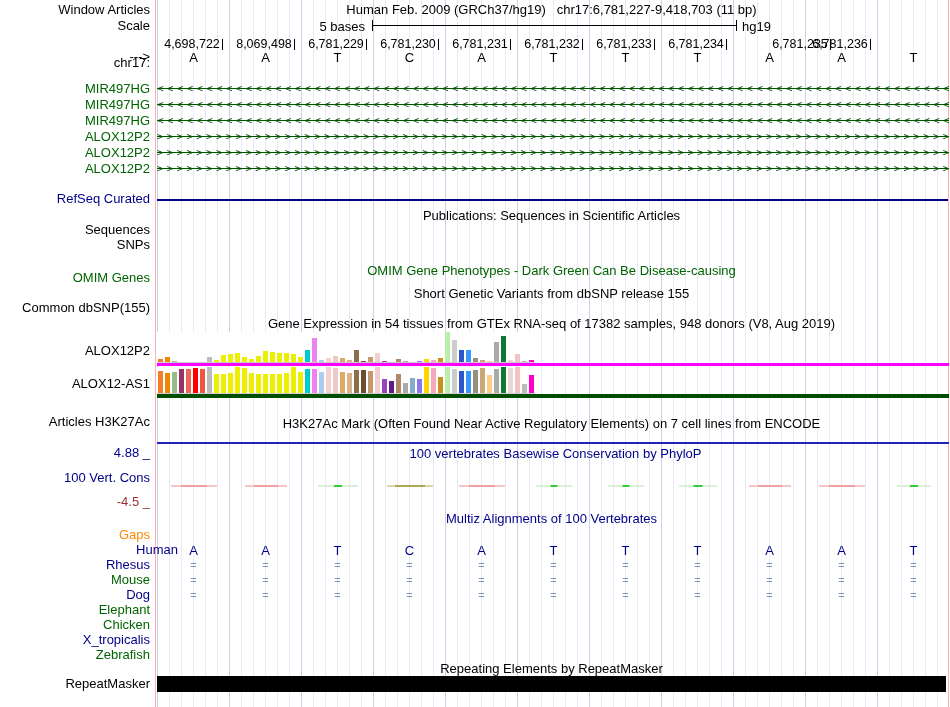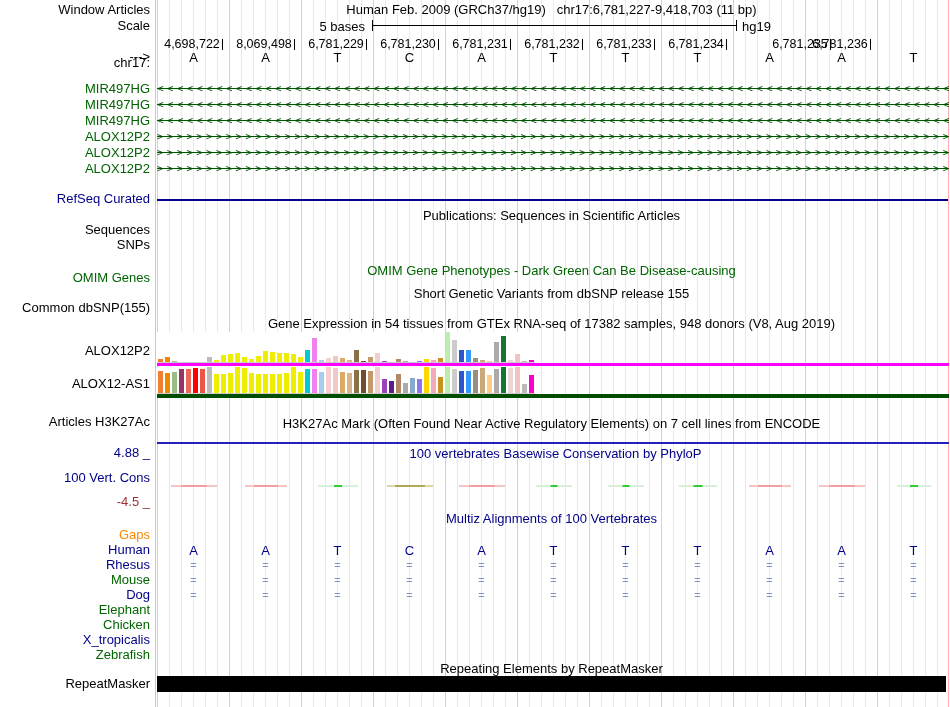--- a/index.html
+++ b/index.html
@@ -319,21 +319,21 @@
       <div class="phycol" style="left: 877px;">
         <div class="phybg" style="width: 34px; background: rgb(216, 240, 216);"></div>
         <div class="phyfg" style="width: 8px; background: rgb(51, 204, 51);"></div>
       </div>
     </div>
   <div class="lbl maroon" style="top:495px;">-4.5 _</div>
 
   <div class="title navy" style="top:512px;">Multiz Alignments of 100 Vertebrates</div>
   <div id="multiz-rows">
       <div class="lbl orange" style="top: 528px;">Gaps</div>
-      <div class="lbl navy" style="top: 543px;">Human</div>
+      <div class="lbl navy" style="top: 543px; margin-left: 28px;">Human</div>
       <div class="col mzbase" style="top: 543px; left: 157px;">A</div>
       <div class="col mzbase" style="top: 543px; left: 229px;">A</div>
       <div class="col mzbase" style="top: 543px; left: 301px;">T</div>
       <div class="col mzbase" style="top: 543px; left: 373px;">C</div>
       <div class="col mzbase" style="top: 543px; left: 445px;">A</div>
       <div class="col mzbase" style="top: 543px; left: 517px;">T</div>
       <div class="col mzbase" style="top: 543px; left: 589px;">T</div>
       <div class="col mzbase" style="top: 543px; left: 661px;">T</div>
       <div class="col mzbase" style="top: 543px; left: 733px;">A</div>
       <div class="col mzbase" style="top: 543px; left: 805px;">A</div>

